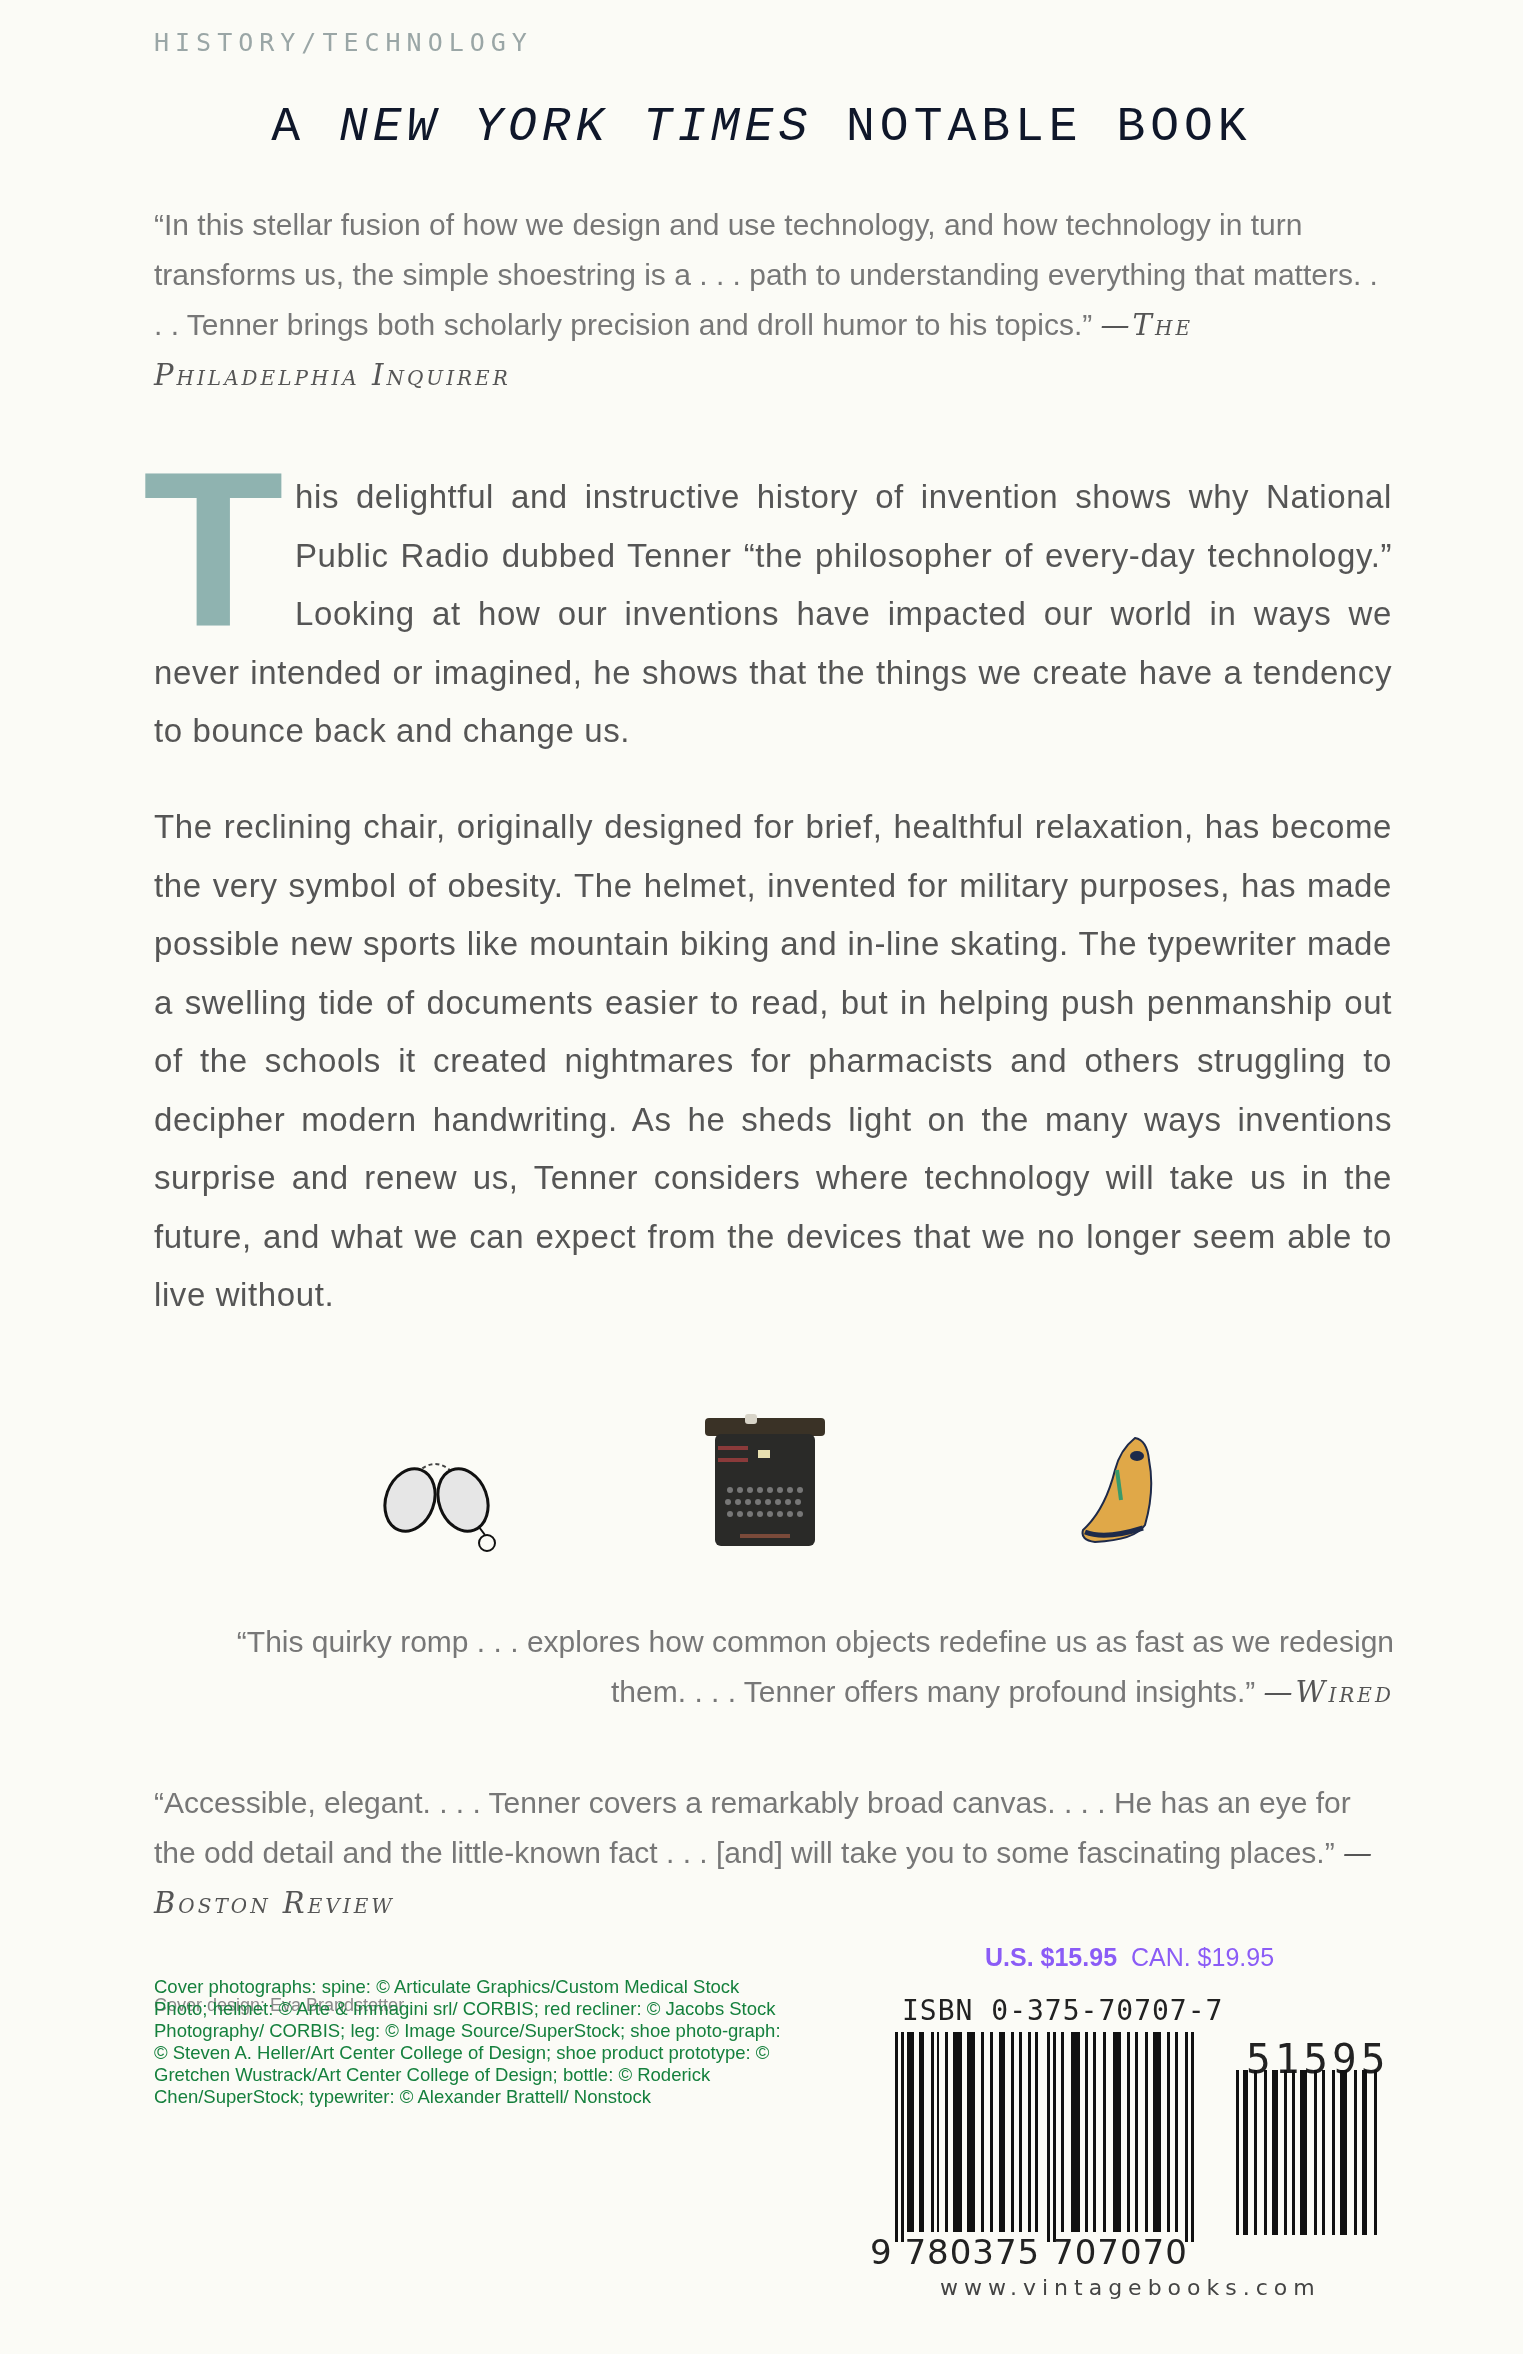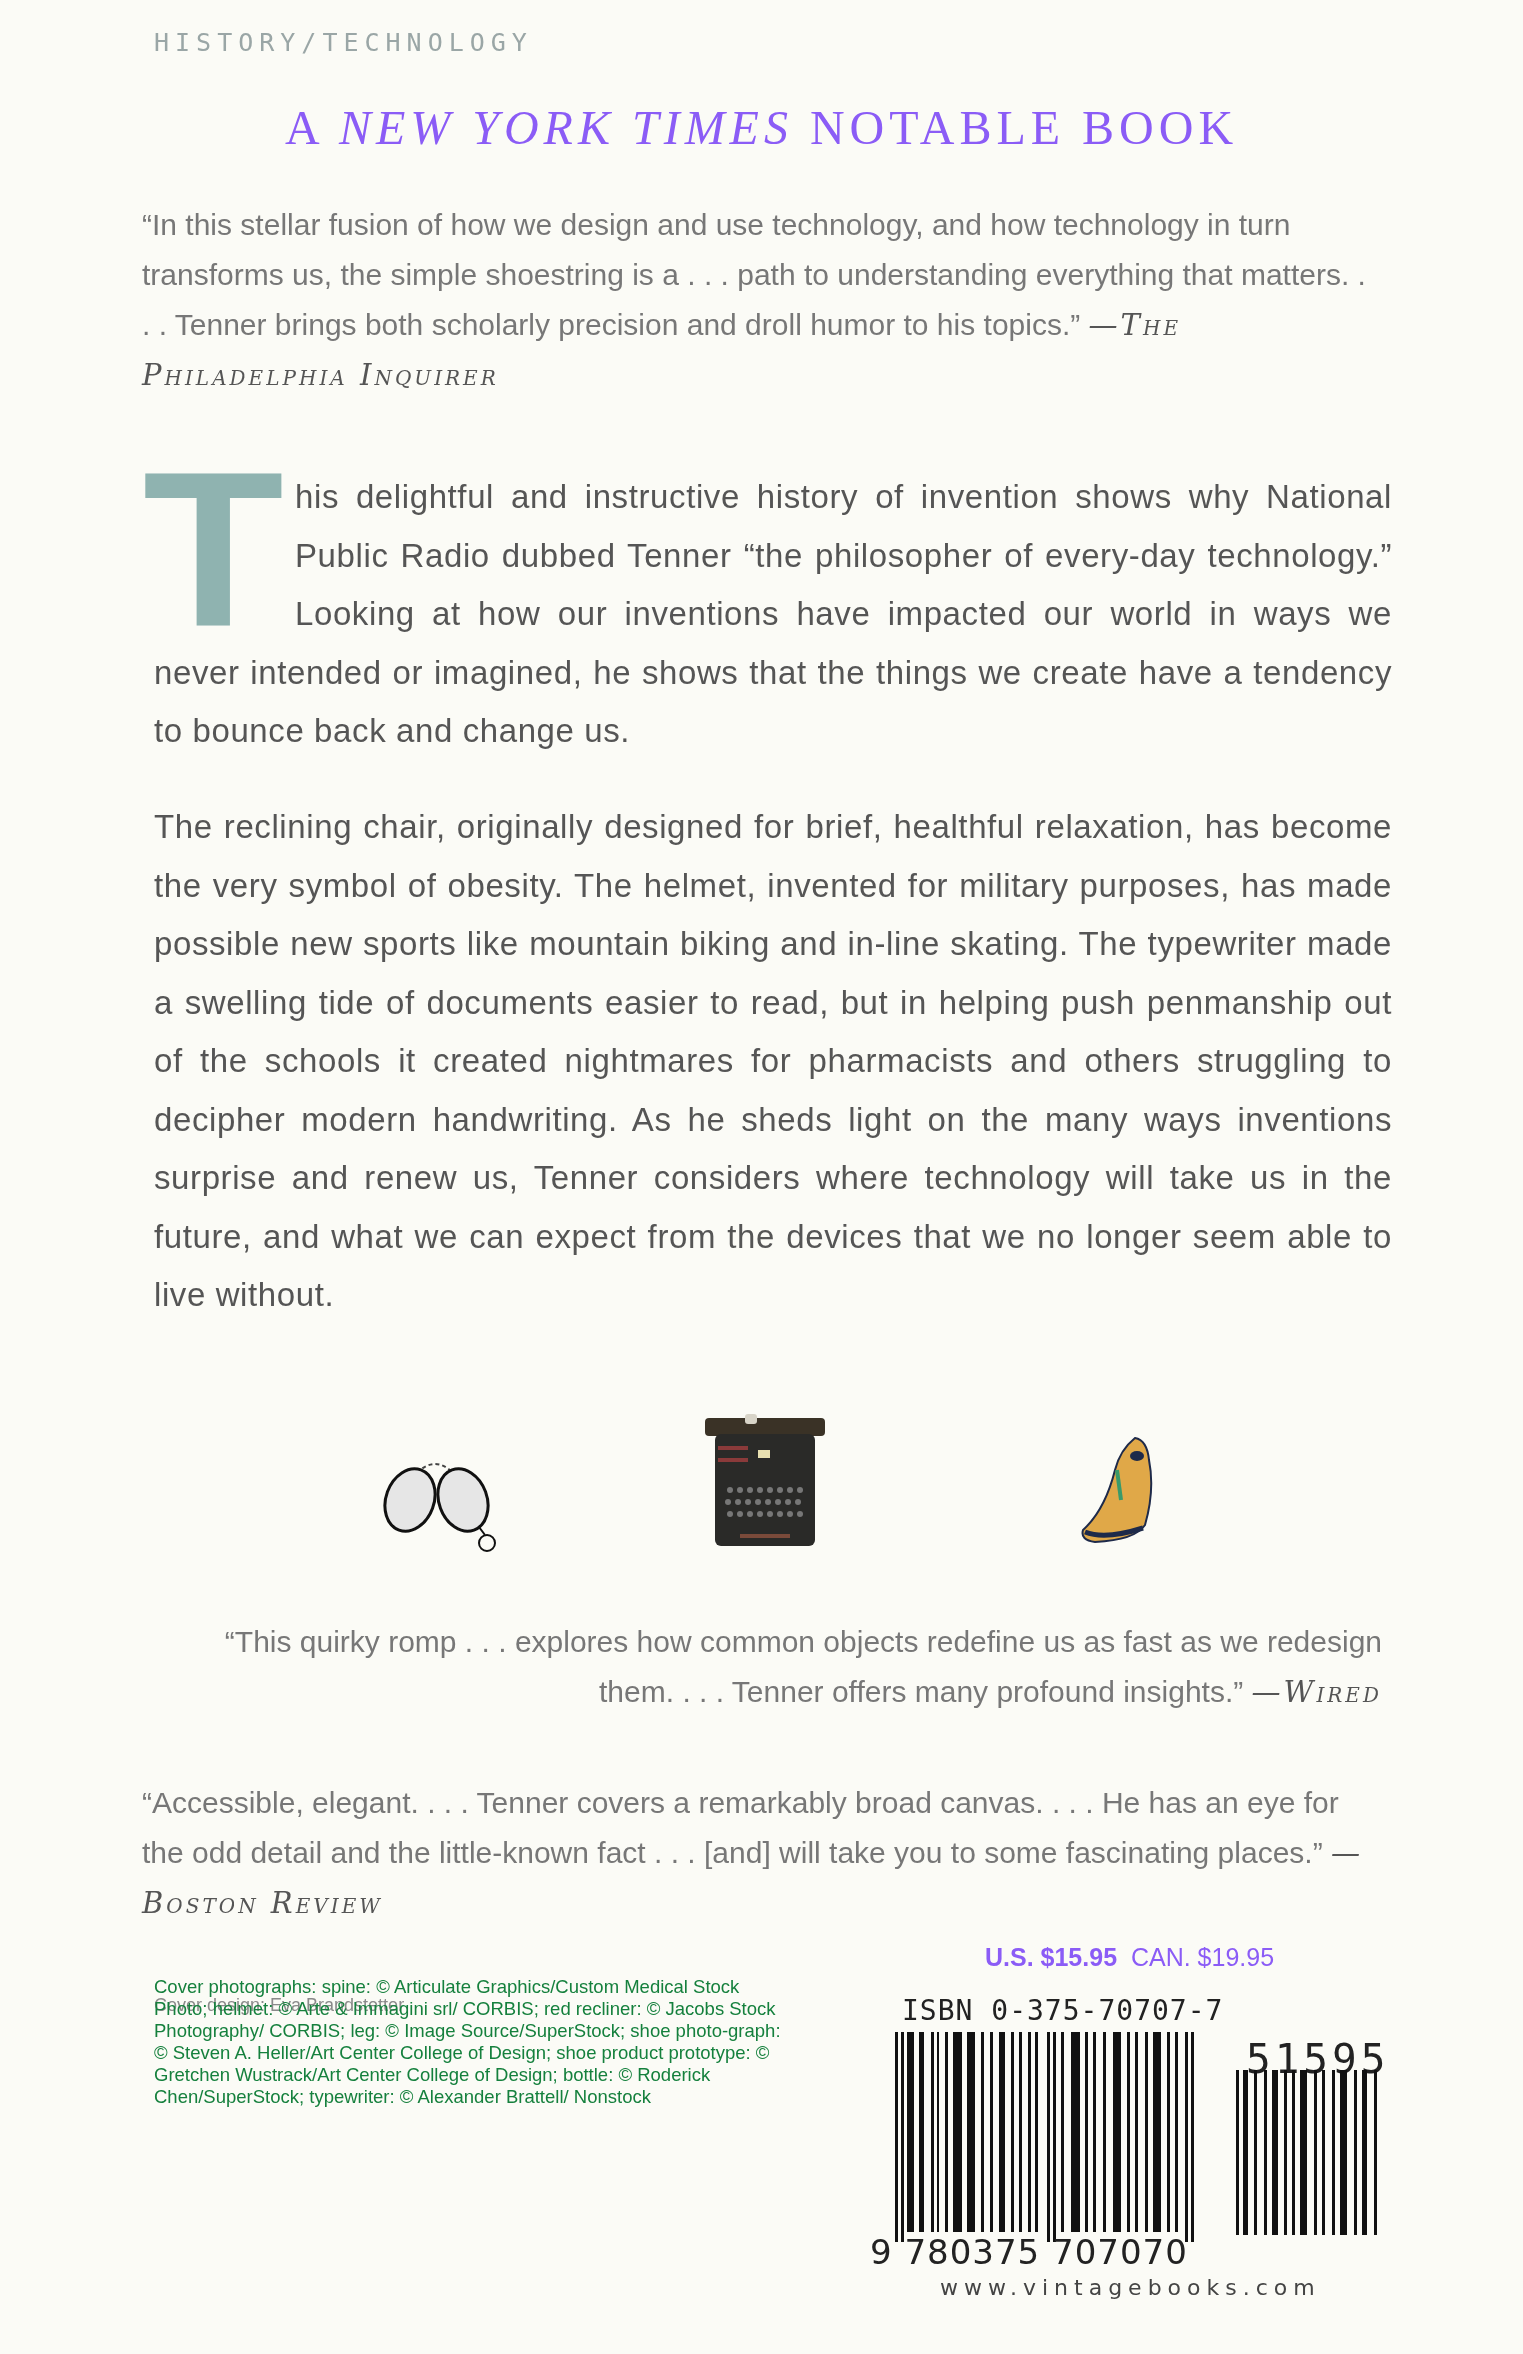--- a/index.html
+++ b/index.html
@@ -11,26 +11,26 @@
     position: relative;
   }
   .abs { position: absolute; }
   .category {
     left: 154px; top: 28px;
     font-family: "DejaVu Sans Mono", monospace;
     font-size: 25px; letter-spacing: 6px; color: #9aa6a6;
   }
   .notable {
     left: 0; width: 1523px; top: 100px; text-align: center;
-    font-family: Liberation Serif, serif;
-    font-size: 48px; letter-spacing: 5px; color: #8b5cf6;
+    font-family: Liberation Mono, monospace;
+    font-size: 48px; letter-spacing: 5px; color: #0f172a;
   }
   .notable .it { font-style: italic; }
   .quote {
-    left: 142px; width: 1240px;
+    left: 154px; width: 1240px;
     font-family: "Liberation Sans", sans-serif;
     font-size: 30px; line-height: 50px; color: #777;
     font-weight: 300;
   }
   .attr {
     font-family: "DejaVu Serif", serif;
     font-style: italic; font-variant: small-caps;
     letter-spacing: 3px; color: #555; font-size: 29px;
   }
   .body-text {

